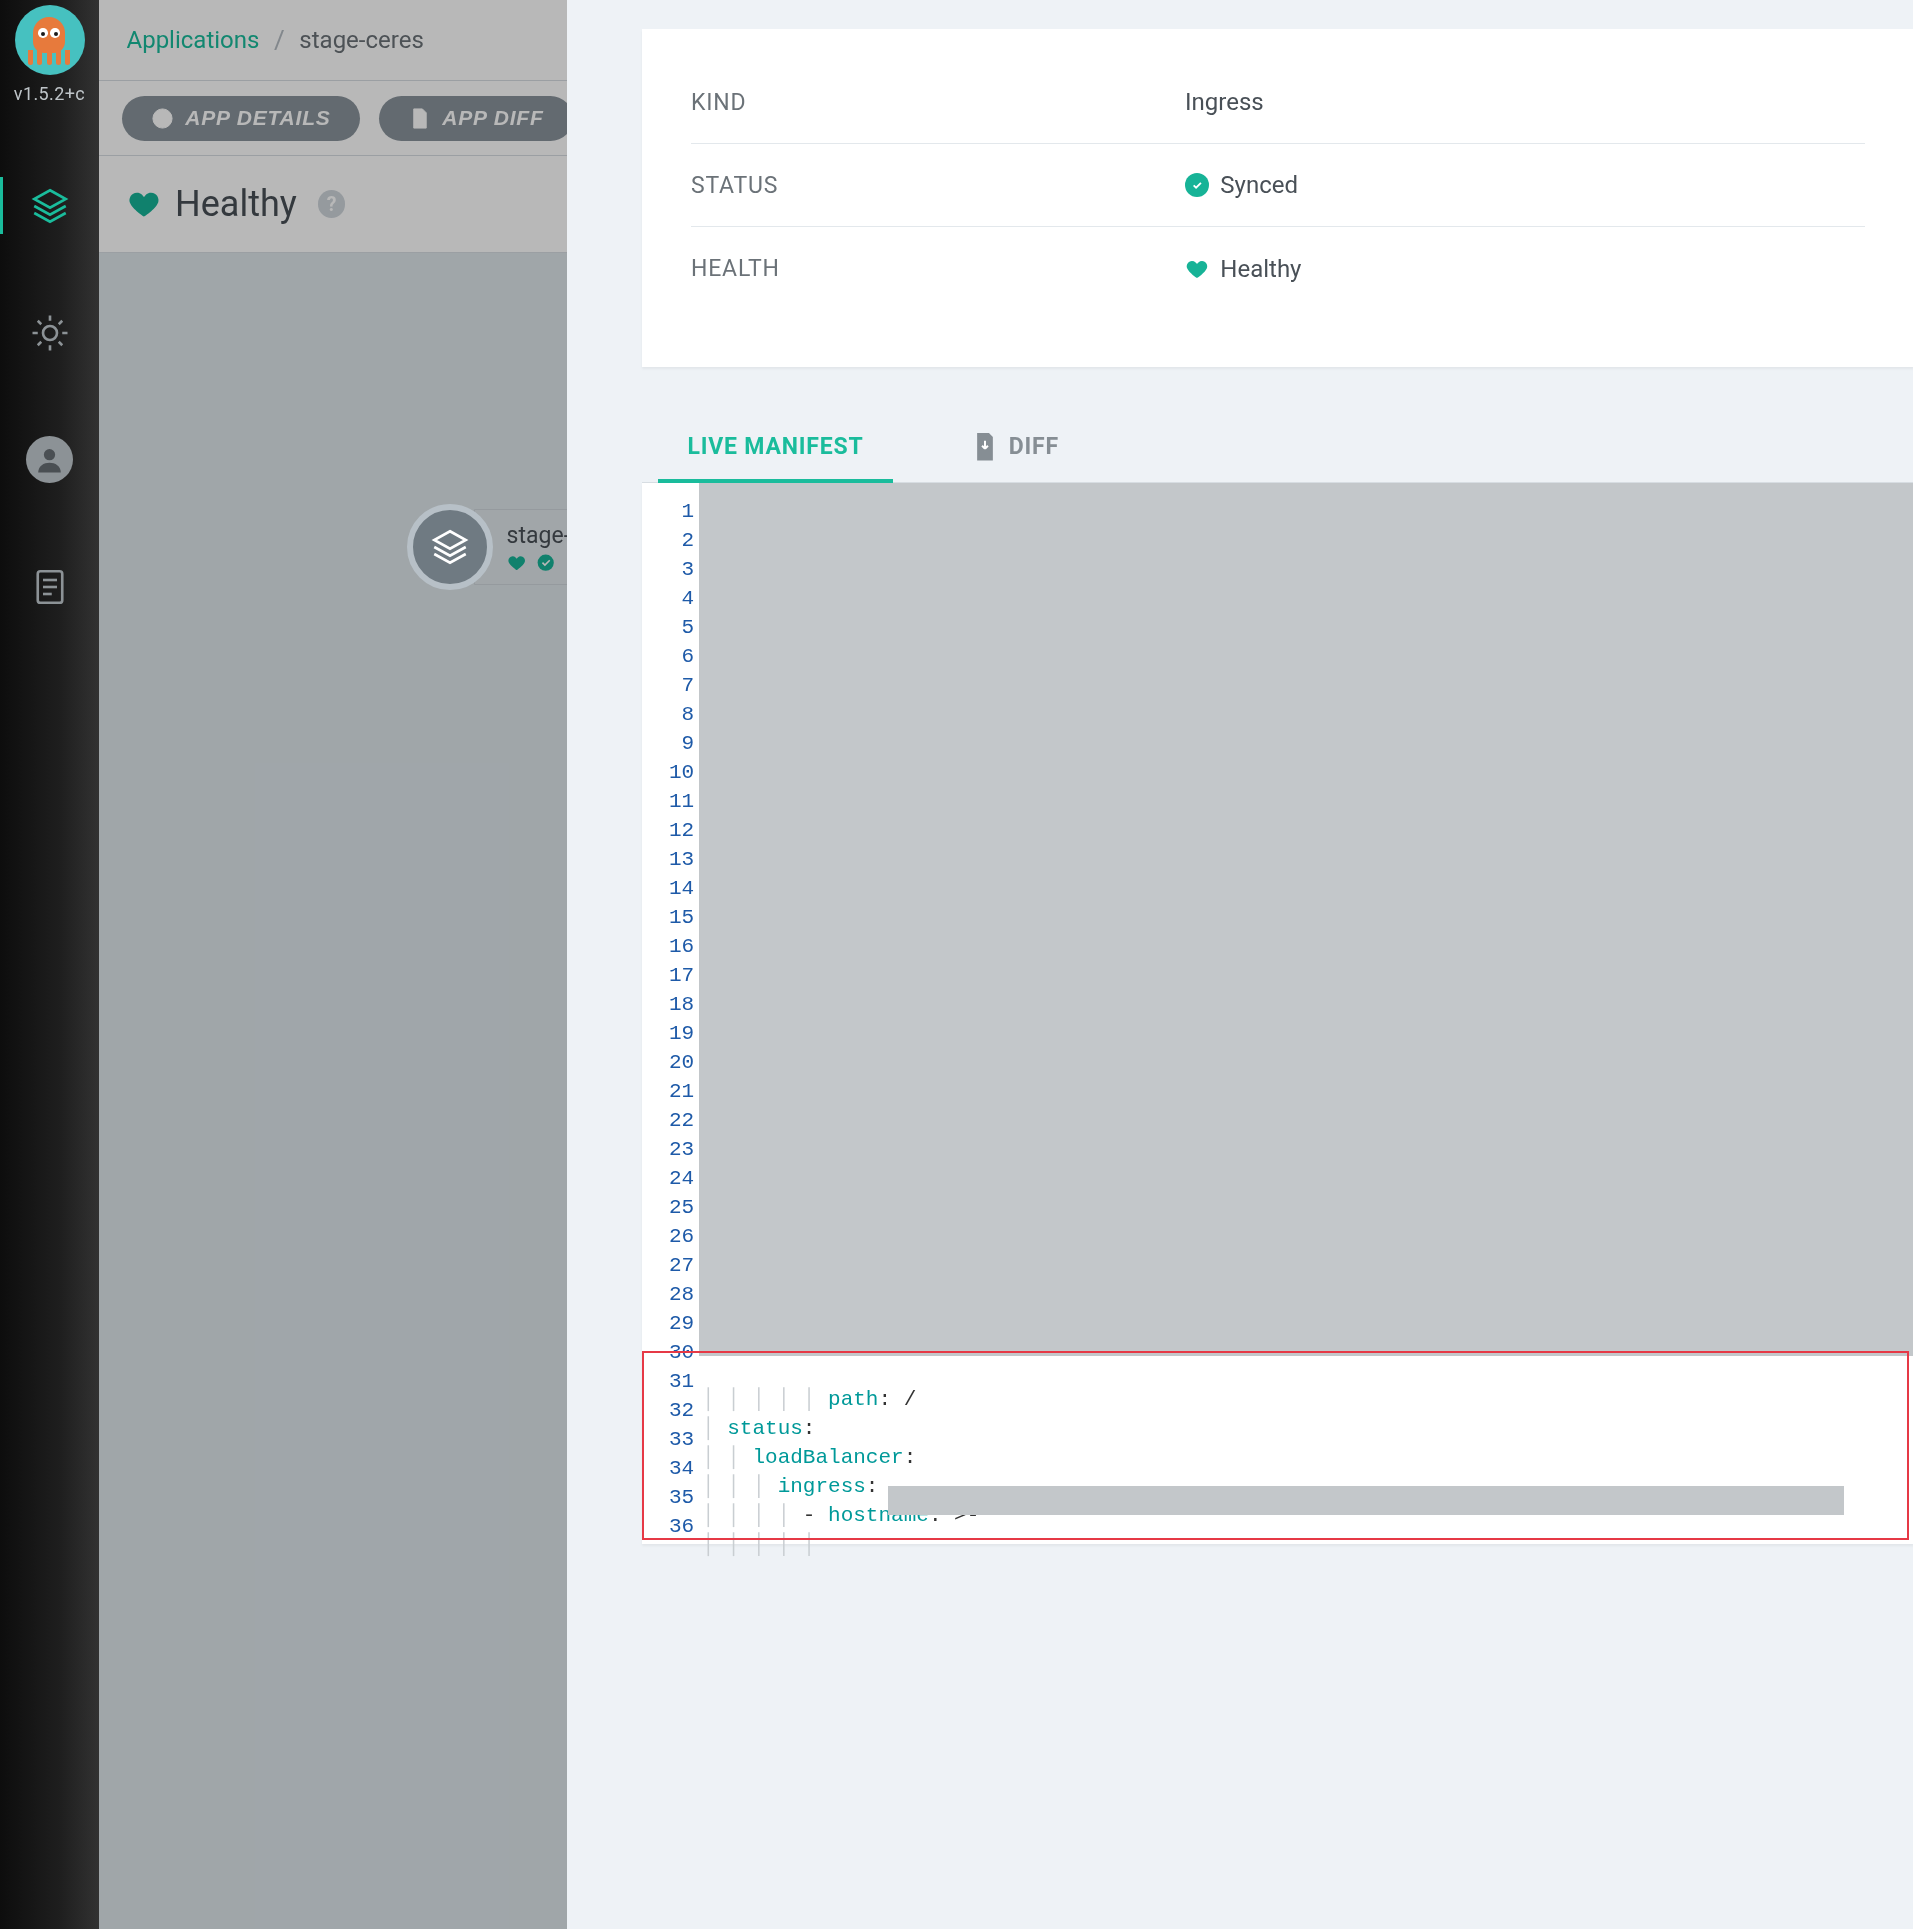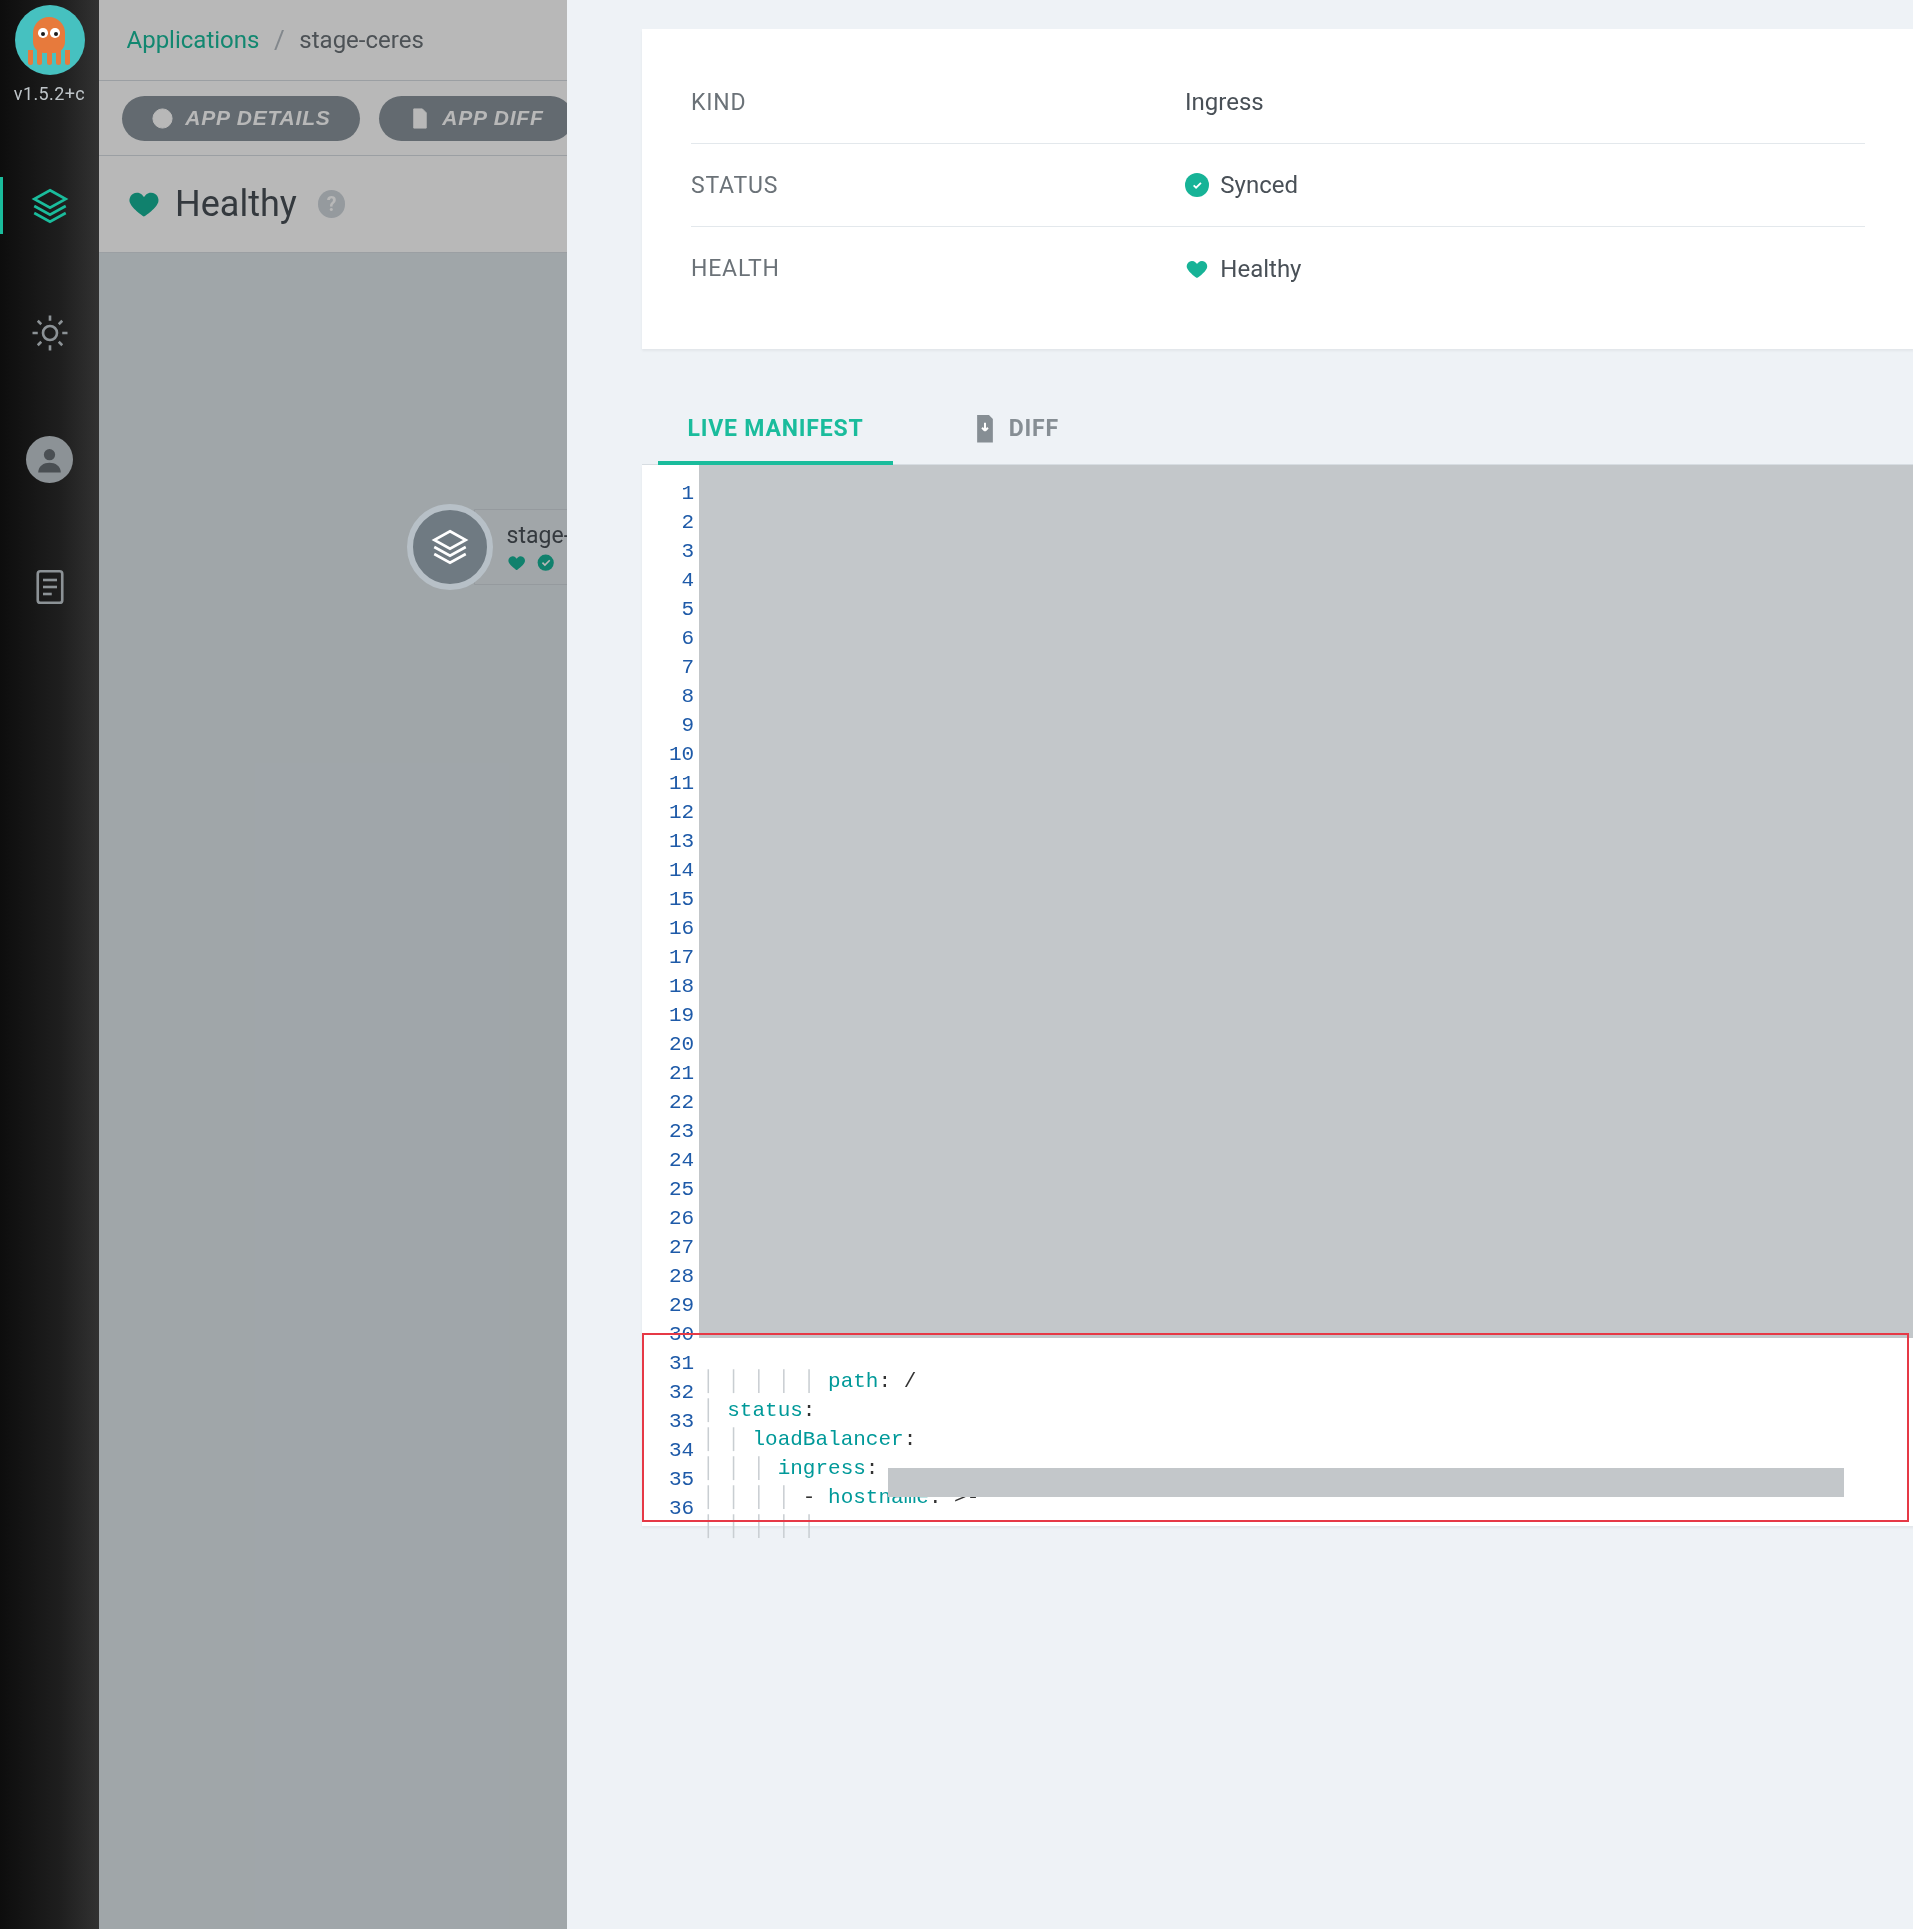--- a/index.html
+++ b/index.html
@@ -107,21 +107,21 @@
     background:#eef2f6; overflow:hidden;
   }
   .tabs{
     padding: 58px 75px 0 75px; border-bottom:1.6px solid #d7dde2;
     display:flex; gap:113px;
   }
   .tab{ font-size:24px; font-weight:700; color:#1abc9c; padding:18px 0; letter-spacing:0.8px; position:relative;}
   .tab.active{ color:#6b7278; }
   .tab.active::after{ content:""; position:absolute; left:-24px; right:-24px; bottom:-1.6px; height:4px; background:#1abc9c;}
   .card{
-    background:#fff; margin:29px 0 0 75px; padding:32px 49px 39px 49px;
+    background:#fff; margin:29px 0 0 75px; padding:32px 49px 57px 49px;
     box-shadow:0 1.6px 2.4px rgba(0,0,0,0.05);
   }
   .row{ display:flex; align-items:center; min-height:83px; border-bottom:0.8px solid #e3e8ec;}
   .row:last-child{ border-bottom:none;}
   .row .k{ width:494px; font-size:23px; color:#6b7278; letter-spacing:0.8px;}
   .row .v{ flex:1; font-size:24px; color:#495057; display:flex; align-items:center; gap:11.3px;}
   .redact-sm{ width:267px; height:70px; background:#c3c7ca;}
   .check-ic{ width:24px;height:24px;border-radius:50%;background:#17b397;display:inline-flex;align-items:center;justify-content:center;}
   .check-ic svg{width:14.6px;height:14.6px;} .check-ic svg path{stroke:#fff; stroke-width:3; fill:none;}
   .heart-sm{ width:24px;height:24px;}

